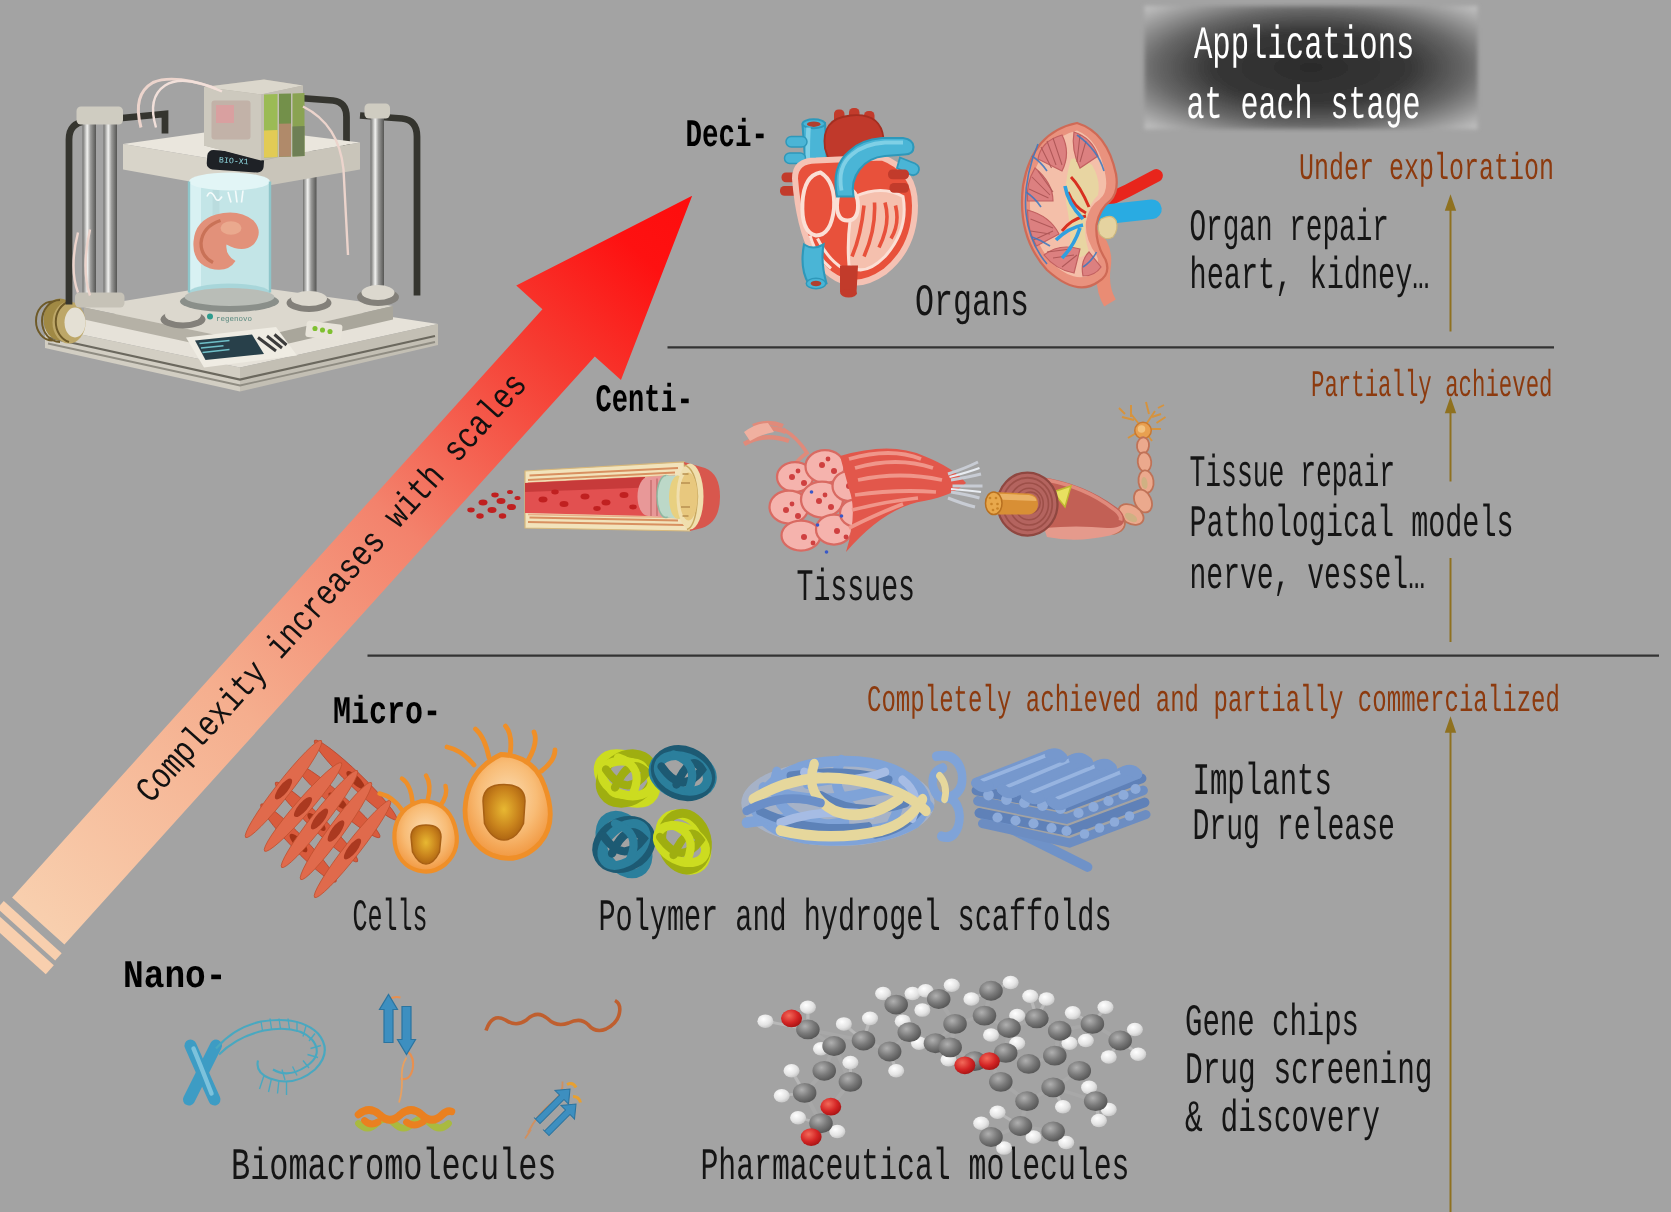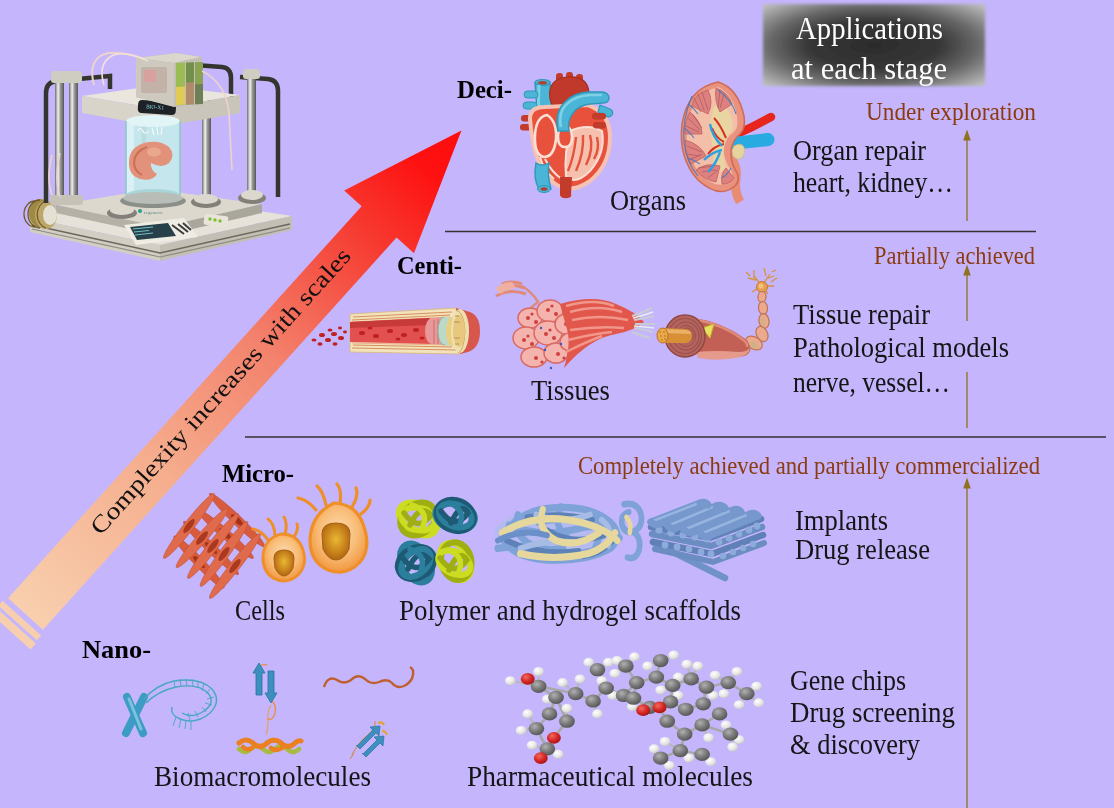--- a/index.html
+++ b/index.html
@@ -1,17 +1,17 @@
 <!DOCTYPE html>
 <html><head>
 <meta charset="utf-8">
 <style>
 html,body{margin:0;padding:0;background:#fff;}
-#stage{position:relative;width:1114px;height:808px;overflow:hidden;background:#c4b5fd;
-  font-family:Liberation Serif, serif;}
+#stage{position:relative;width:1114px;height:808px;overflow:hidden;background:#a3a3a3;
+  font-family:Liberation Mono, monospace;}
 svg{position:absolute;left:0;top:0;}
 </style>
 </head>
 <body>
 <div id="stage">
 <svg width="1114" height="808" viewBox="0 0 1114 808">
 <defs>
   <linearGradient id="agrad" gradientUnits="userSpaceOnUse" x1="0" y1="0" x2="651" y2="0">
     <stop offset="0" stop-color="#f8cfae"></stop>
     <stop offset="0.30" stop-color="#f5ae8e"></stop>

